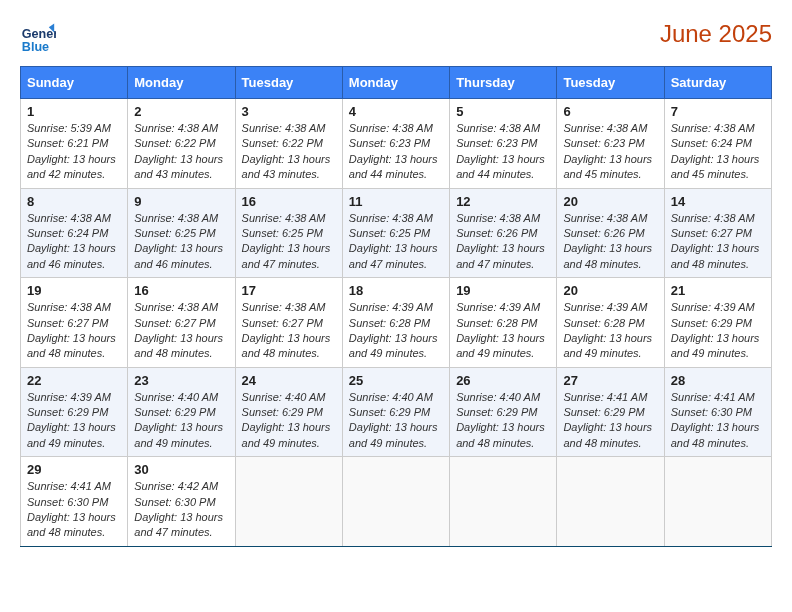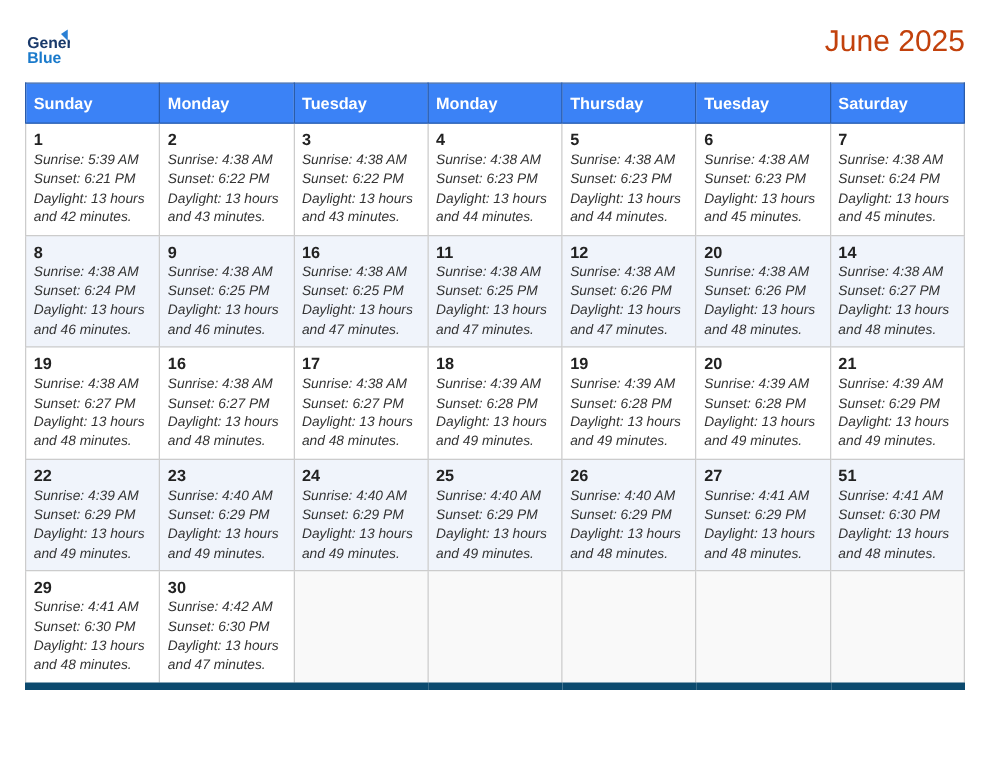--- a/index.html
+++ b/index.html
@@ -72,21 +72,21 @@
     .day-info {
       color: #333;
       font-size: 11px;
       line-height: 1.4;
       font-style: italic;
     }
     .empty-cell {
       background: #f9f9f9 !important;
     }
     .last-row td {
-      border-bottom: 6px solid #0c4a6e;
+      border-bottom: 1px solid #0c4a6e;
     }
   </style>
 </head>
 <body>
 
 <div class="header-area">
   <div class="logo">
     <svg class="logo-icon" viewBox="0 0 40 40">
       <text x="2" y="20" font-size="14" font-weight="bold" fill="#1a3a6b" font-family="Arial">General</text>
       <text x="2" y="34" font-size="14" font-weight="bold" fill="#1a7acb" font-family="Arial">Blue</text>
@@ -220,21 +220,21 @@
         </td>
         <td>
           <span class="day-number">26</span>
           <div class="day-info">Sunrise: 4:40 AM<br>Sunset: 6:29 PM<br>Daylight: 13 hours and 48 minutes.</div>
         </td>
         <td>
           <span class="day-number">27</span>
           <div class="day-info">Sunrise: 4:41 AM<br>Sunset: 6:29 PM<br>Daylight: 13 hours and 48 minutes.</div>
         </td>
         <td>
-          <span class="day-number">51</span>
+          <span class="day-number">28</span>
           <div class="day-info">Sunrise: 4:41 AM<br>Sunset: 6:30 PM<br>Daylight: 13 hours and 48 minutes.</div>
         </td>
       </tr>
       <tr class="last-row">
         <td>
           <span class="day-number">29</span>
           <div class="day-info">Sunrise: 4:41 AM<br>Sunset: 6:30 PM<br>Daylight: 13 hours and 48 minutes.</div>
         </td>
         <td>
           <span class="day-number">30</span>

